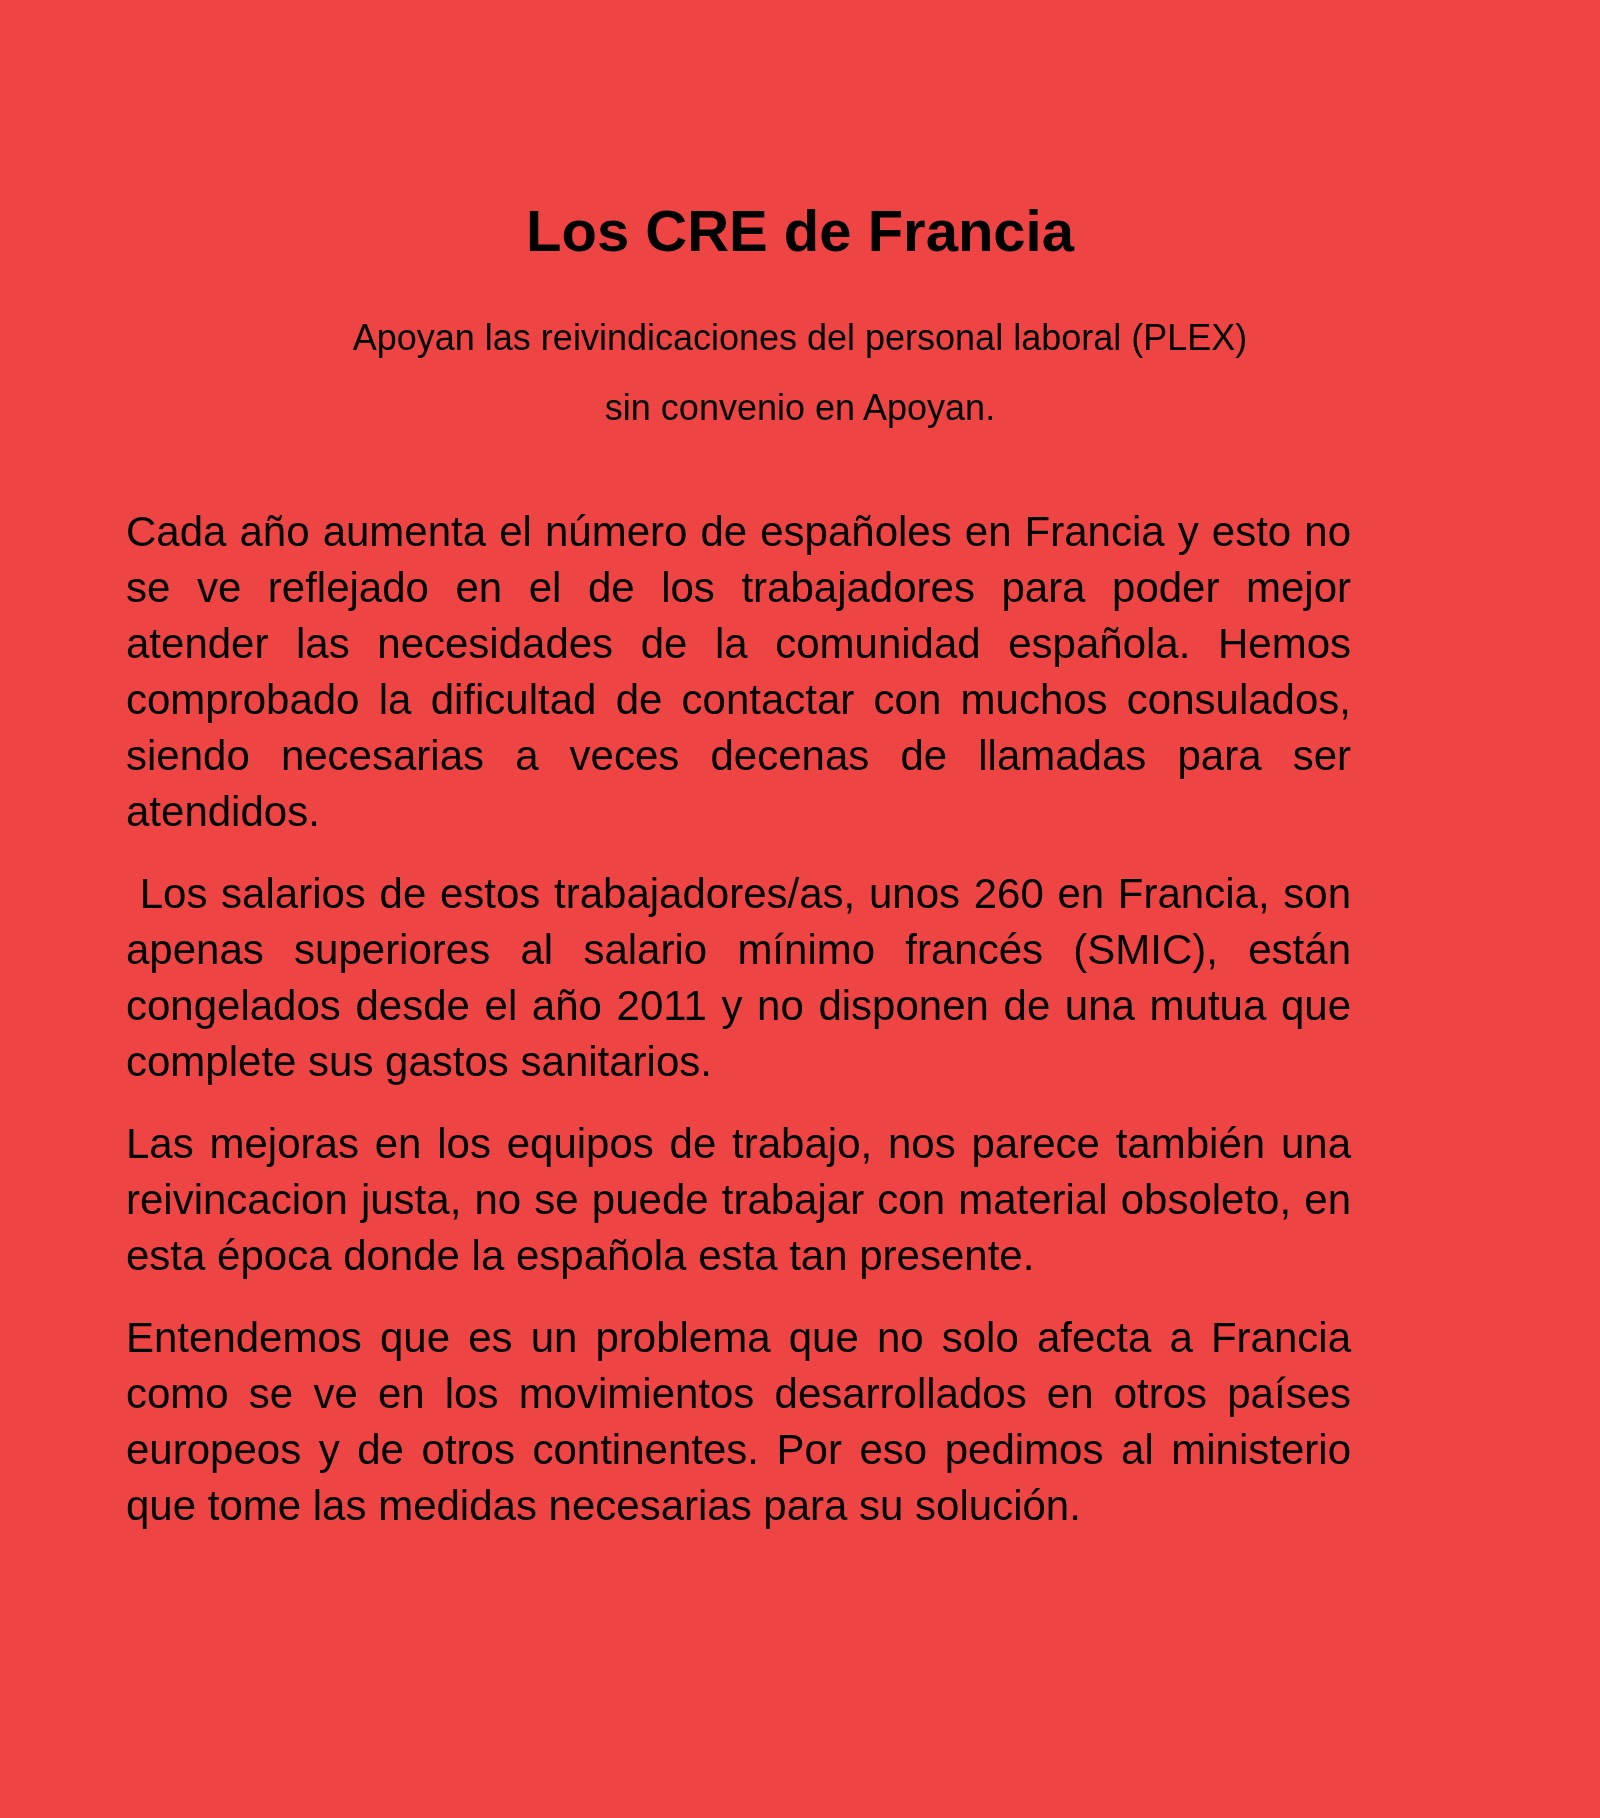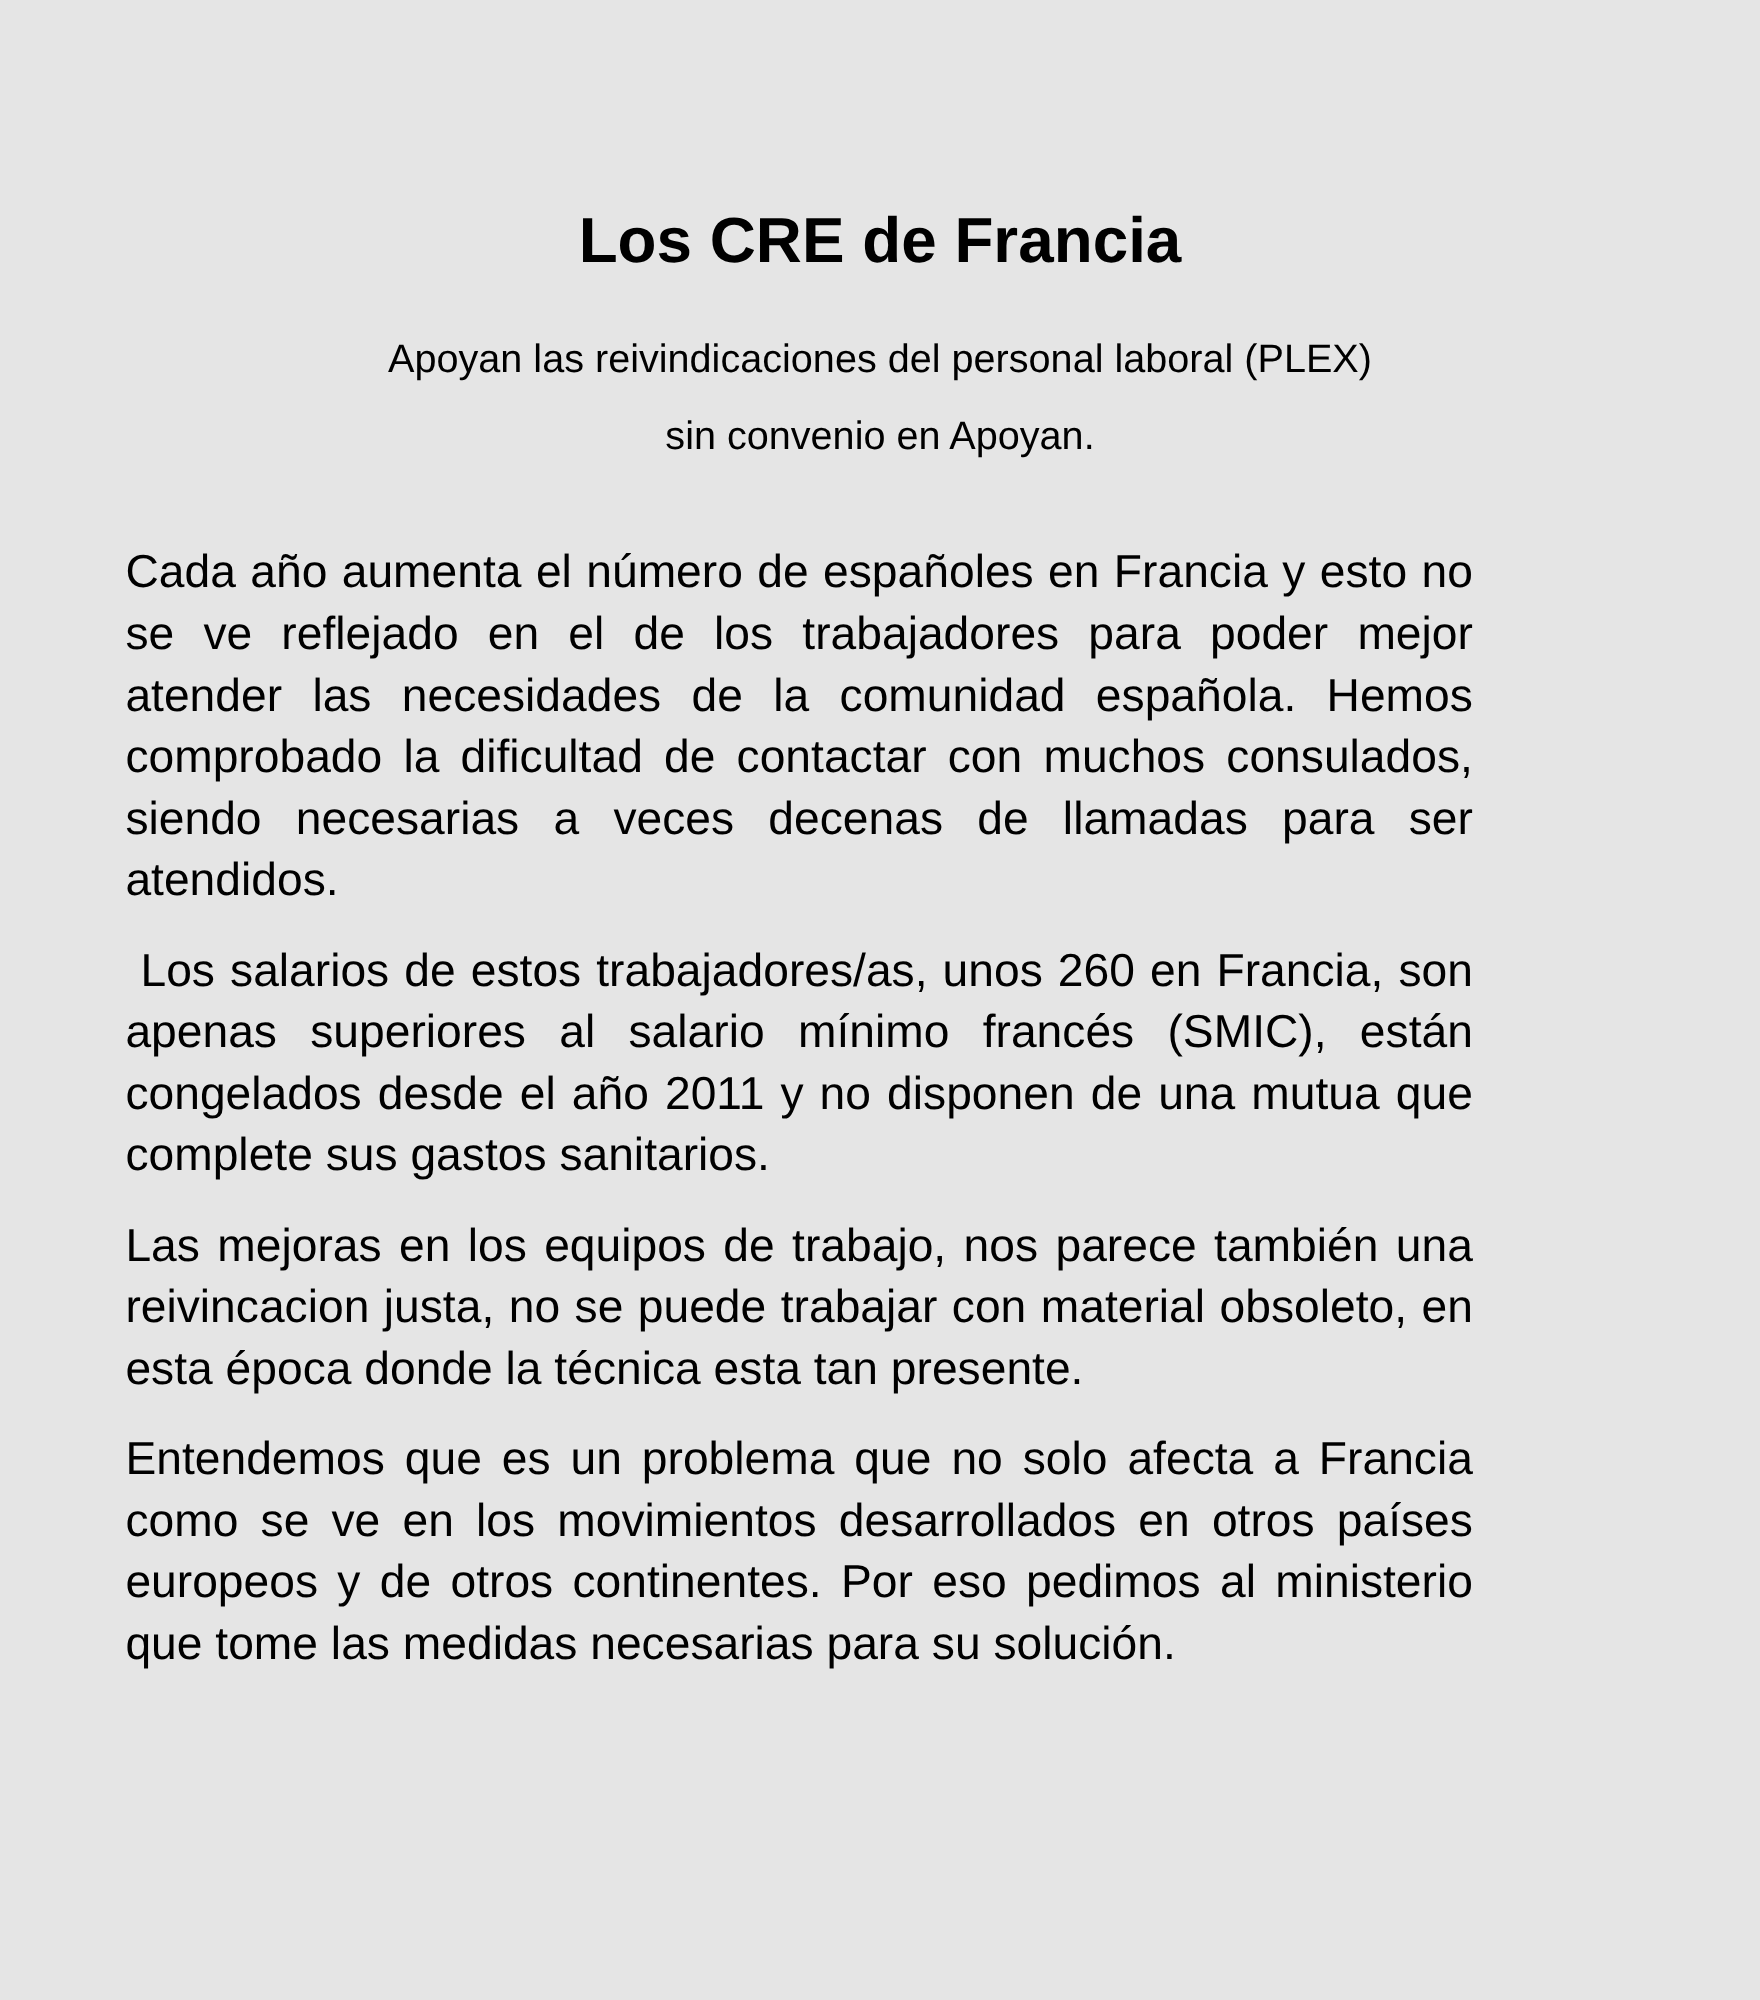--- a/index.html
+++ b/index.html
@@ -11,23 +11,23 @@
     width: 1600px;
     height: 1818px;
     font-family: "Liberation Sans", sans-serif;
     color: #000000;
     -webkit-font-smoothing: antialiased;
   }
   .page {
     position: relative;
     width: 1600px;
     height: 1818px;
-    background: #e5e5e5;
+    background: #ef4444;
     box-sizing: border-box;
-    padding: 4px;
+    padding: 16px;
     overflow: hidden;
   }
   .doc-title {
     margin: 0;
     padding: 0;
     text-align: center;
     font-weight: bold;
     font-size: 58px;
     line-height: 1.0;
     letter-spacing: 0px;
@@ -71,17 +71,17 @@
 
   <h1 class="doc-title">Los CRE de Francia</h1>
 
   <h2 class="doc-subtitle line1">Apoyan las reivindicaciones del personal laboral (PLEX)</h2>
 
   <h2 class="doc-subtitle line2">sin convenio en Apoyan.</h2>
 
   <div class="body-block">
     <p class="para">Cada año aumenta el número de españoles en Francia y esto no se ve reflejado en el de los trabajadores para poder mejor atender las necesidades de la comunidad española. Hemos comprobado la dificultad de contactar con muchos consulados, siendo necesarias a veces decenas de llamadas para ser atendidos.</p>
     <p class="para"> Los salarios de estos trabajadores/as, unos 260 en Francia, son apenas superiores al salario mínimo francés (SMIC), están congelados desde el año 2011 y no disponen de una mutua que complete sus gastos sanitarios.</p>
-    <p class="para">Las mejoras en los equipos de trabajo, nos parece también una reivincacion justa, no se puede trabajar con material obsoleto, en esta época donde la técnica esta tan presente.</p>
+    <p class="para">Las mejoras en los equipos de trabajo, nos parece también una reivincacion justa, no se puede trabajar con material obsoleto, en esta época donde la española esta tan presente.</p>
     <p class="para">Entendemos que es un problema que no solo afecta a Francia como se ve en los movimientos desarrollados en otros países europeos y de otros continentes. Por eso pedimos al ministerio que tome las medidas necesarias para su solución.</p>
   </div>
 
 </div>
 
 </body></html>

